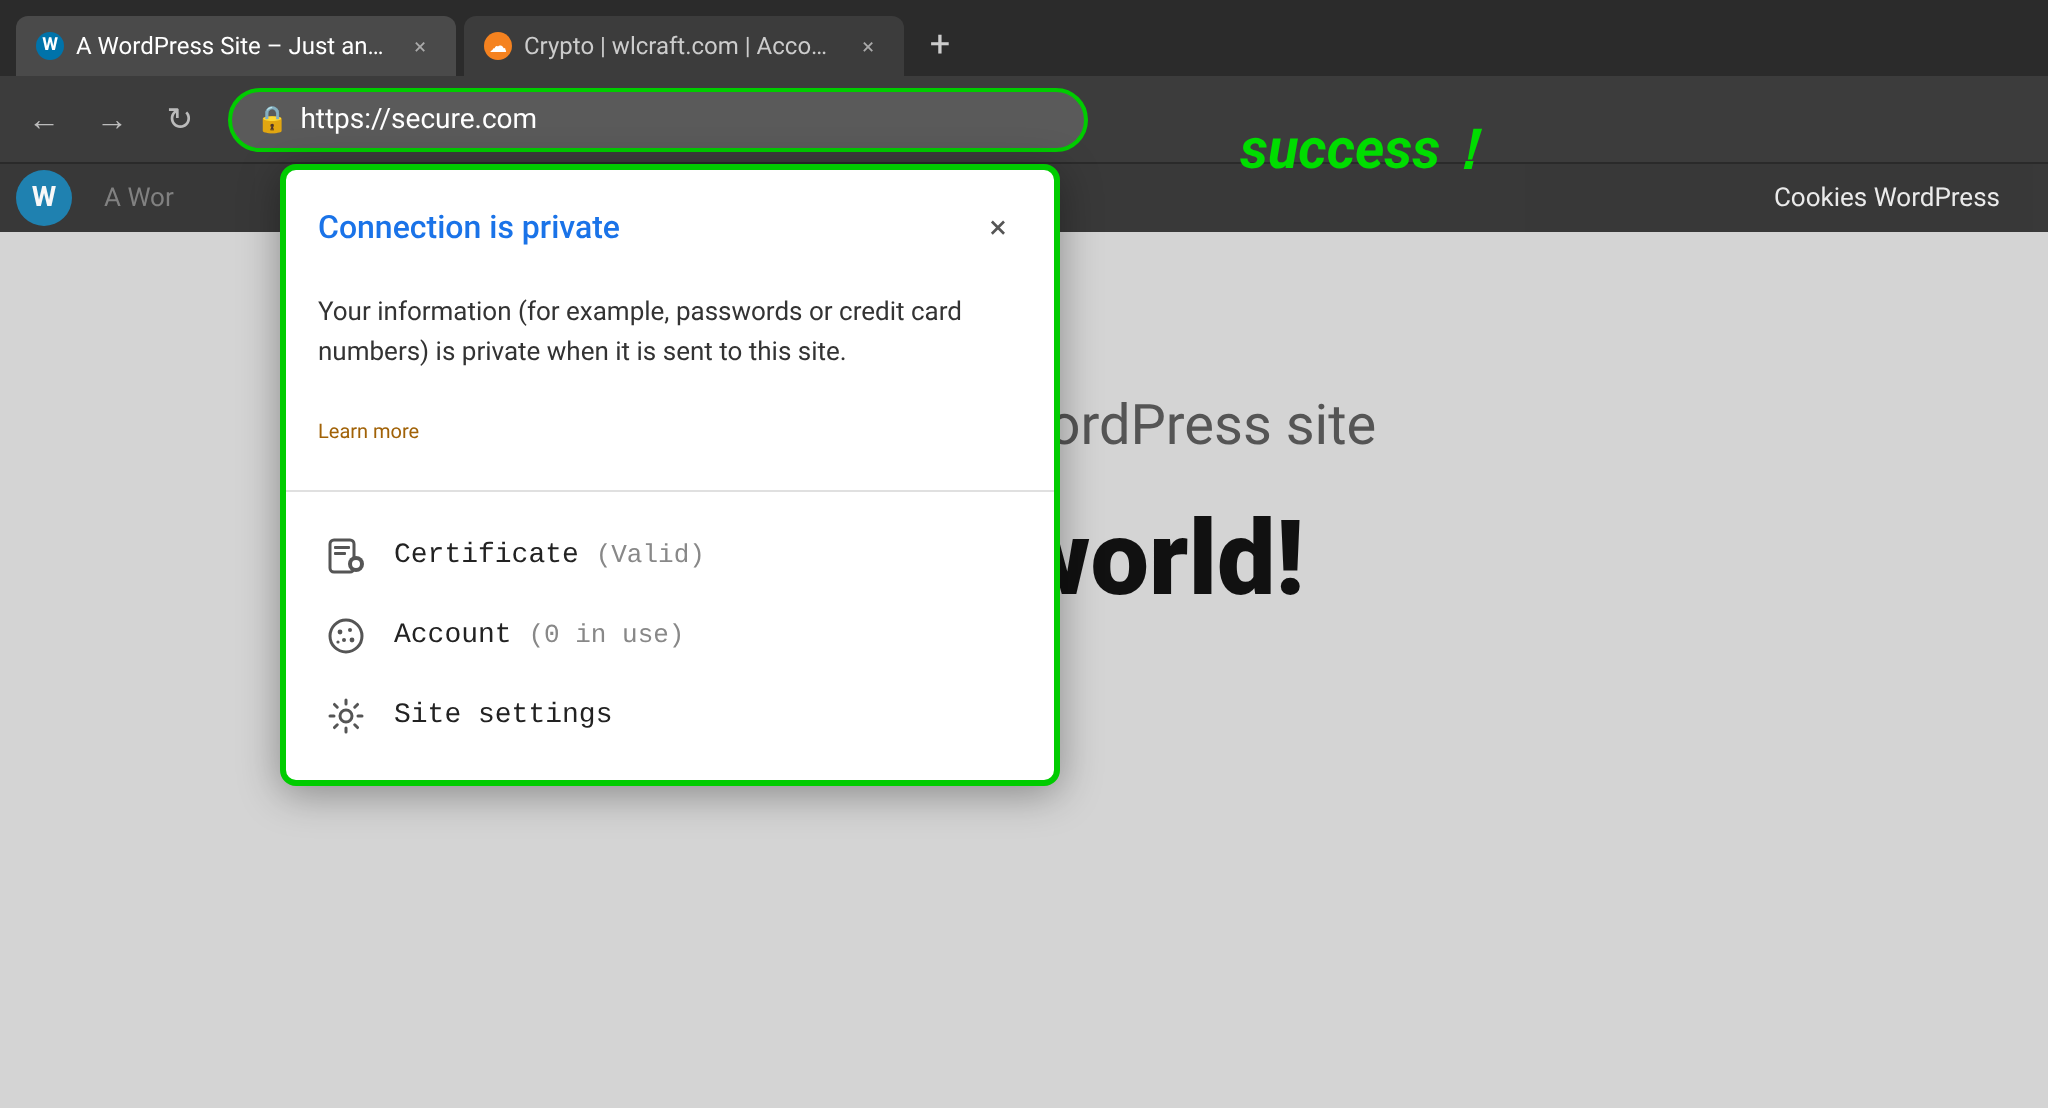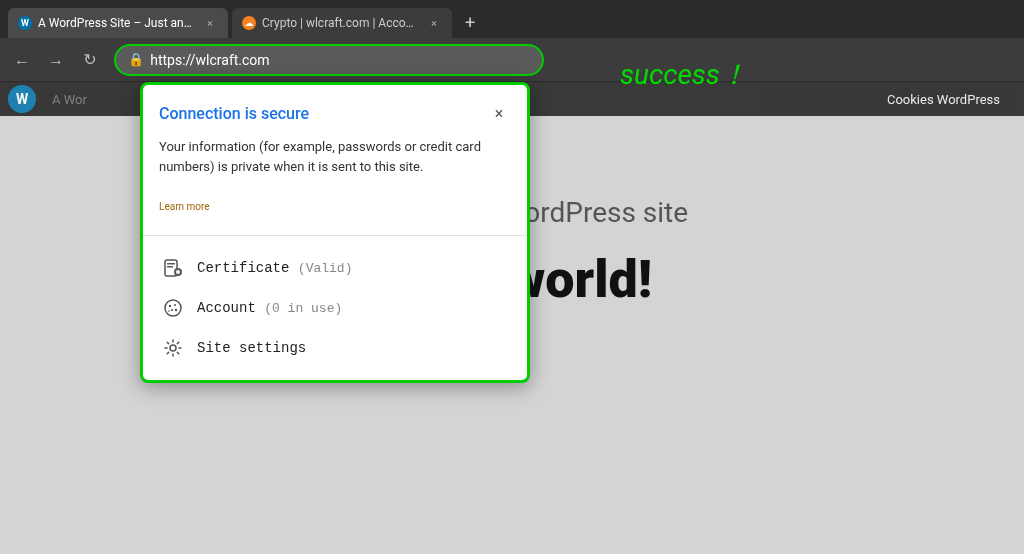--- a/index.html
+++ b/index.html
@@ -148,21 +148,21 @@
       color: #666;
       pointer-events: none;
     }
 
     
     .success-text {
       position: absolute;
       top: 56px;
       left: 620px;
       font-size: 28px;
-      font-weight: normal;
+      font-weight: bold;
       color: #00dd00;
       font-style: italic;
       text-shadow: none;
       z-index: 5;
     }
 
     
     .security-popup {
       position: absolute;
       top: 82px;
@@ -200,20 +200,21 @@
       color: #555;
       font-size: 16px;
       cursor: pointer;
     }
 
     .popup-body {
       padding: 4px 16px 12px 16px;
       font-size: 13px;
       color: #333;
       line-height: 1.5;
+      margin-top: 10px;
     }
 
     .learn-more {
       color: #a16207;
       text-decoration: none;
       font-size: 10px;
     }
 
     .popup-divider {
       height: 1px;
@@ -375,21 +376,21 @@
   </div>
 
   <div class="address-bar-row">
     <div class="nav-btn">←</div>
     <div class="nav-btn">→</div>
     <div class="nav-btn">↻</div>
 
     <div class="address-bar-container">
       <div class="address-bar">
         <span class="lock-icon">🔒</span>
-        <span class="address-text">https://wlcraft.com</span>
+        <span class="address-text">https://secure.com</span>
       </div>
 
       <div class="cursor-indicator">↖</div>
     </div>
   </div>
 
   <div class="website-content">
 
     <div class="wp-top-bar">
       <div class="wp-logo">W</div>
@@ -404,21 +405,21 @@
 
   </div>
 
 </div>
 
 <div class="success-text">success！</div>
 
 <div class="security-popup">
 
   <div class="popup-header">
-    <span class="popup-title">Connection is secure</span>
+    <span class="popup-title">Connection is private</span>
     <div class="popup-close">×</div>
   </div>
 
   <div class="popup-body">
     <p>Your information (for example, passwords or credit card numbers) is private when it is sent to this site.</p>
     <br>
     <a class="learn-more" href="#">Learn more</a>
   </div>
 
   <div class="popup-divider"></div>

